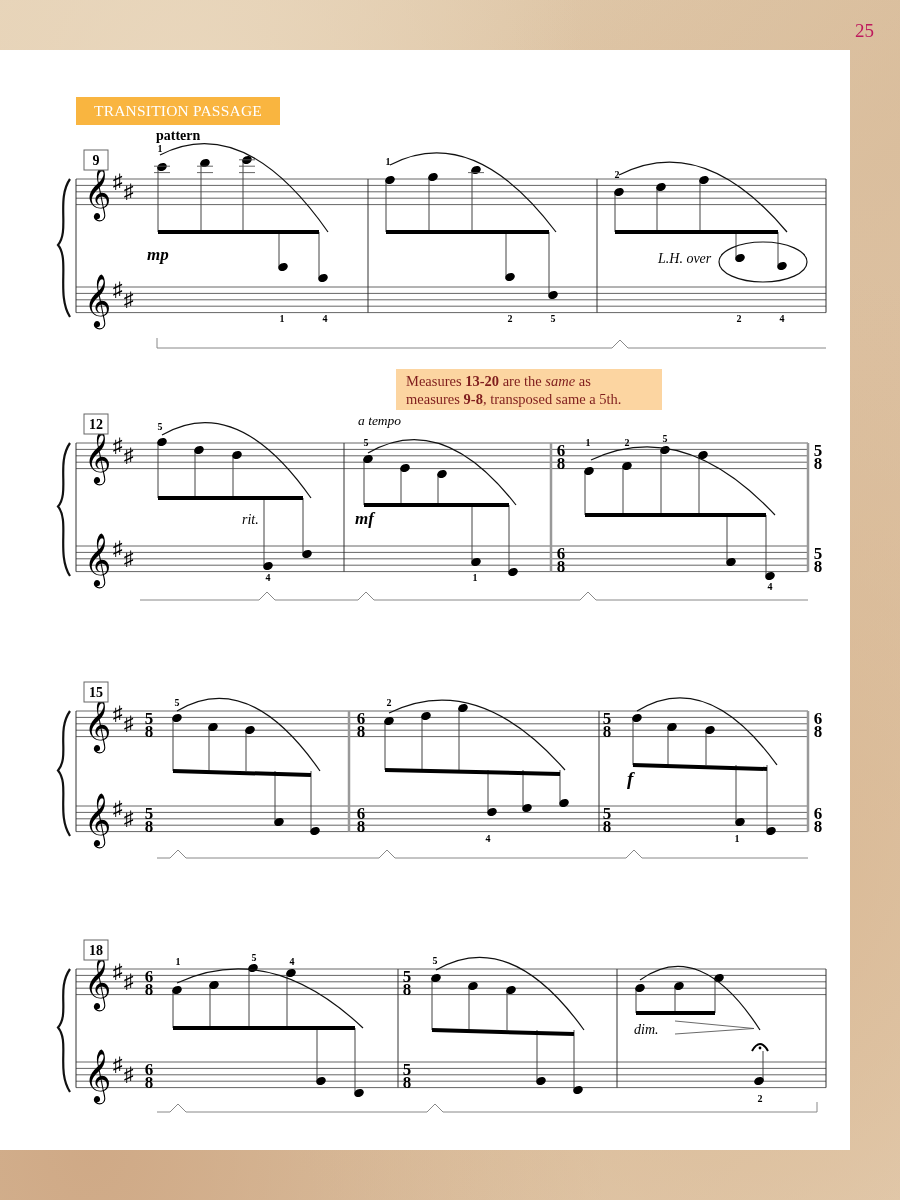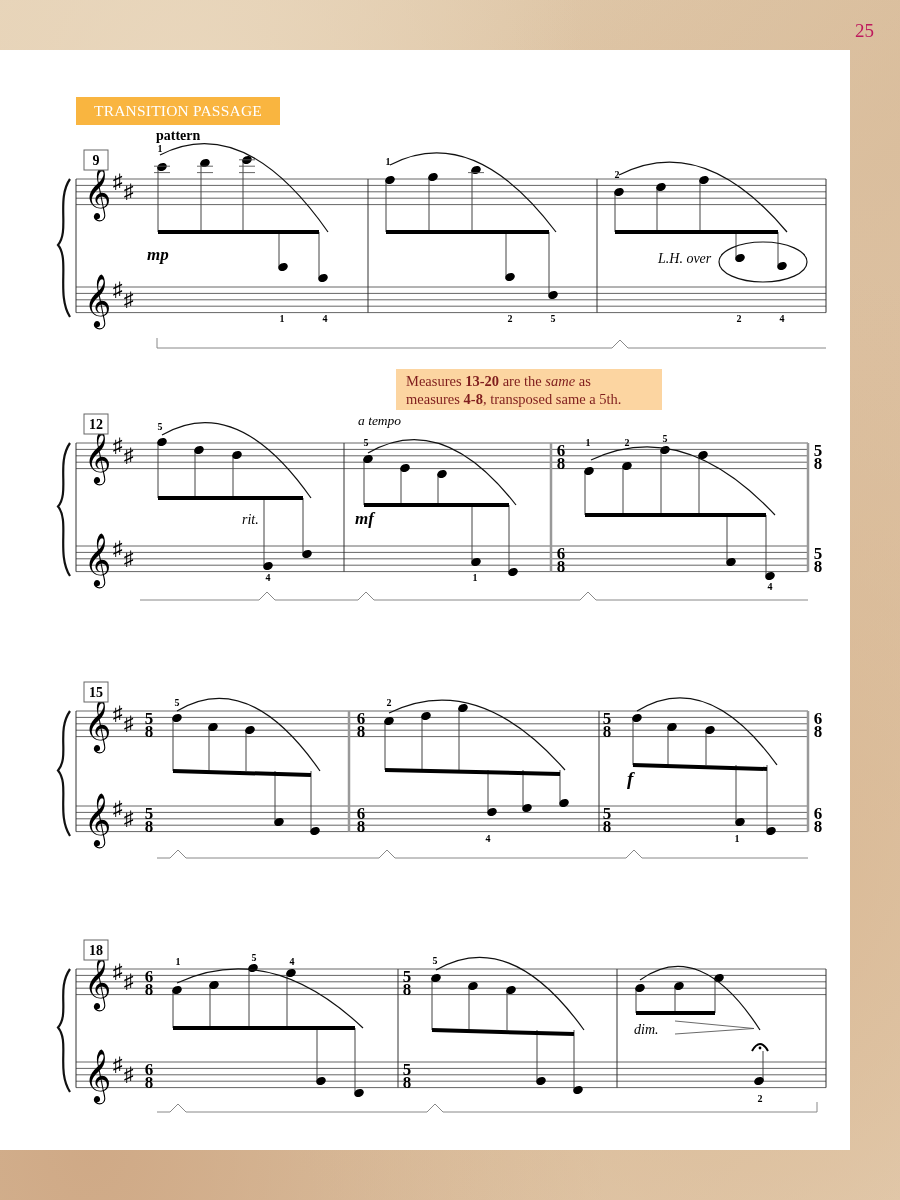--- a/index.html
+++ b/index.html
@@ -25,21 +25,21 @@
 <body>
 
 <div class="page-number">25</div>
 
 <div class="sheet"></div>
 
 <div class="section-label">TRANSITION PASSAGE</div>
 
 <div class="note-box">
   <span>Measures </span><b>13-20</b><span> are the </span><i>same</i><span> as</span><br>
-  <span>measures </span><b>4-8</b><span>, transposed same a 5th.</span>
+  <span>measures </span><b>9-8</b><span>, transposed same a 5th.</span>
 </div>
 
 <svg class="score" width="900" height="1200" xmlns="http://www.w3.org/2000/svg">
   <defs>
     <g id="staff5">
       <line x1="0" y1="0" x2="1" y2="0"></line>
     </g>
   </defs>
   <g id="score-root">
       <g>

